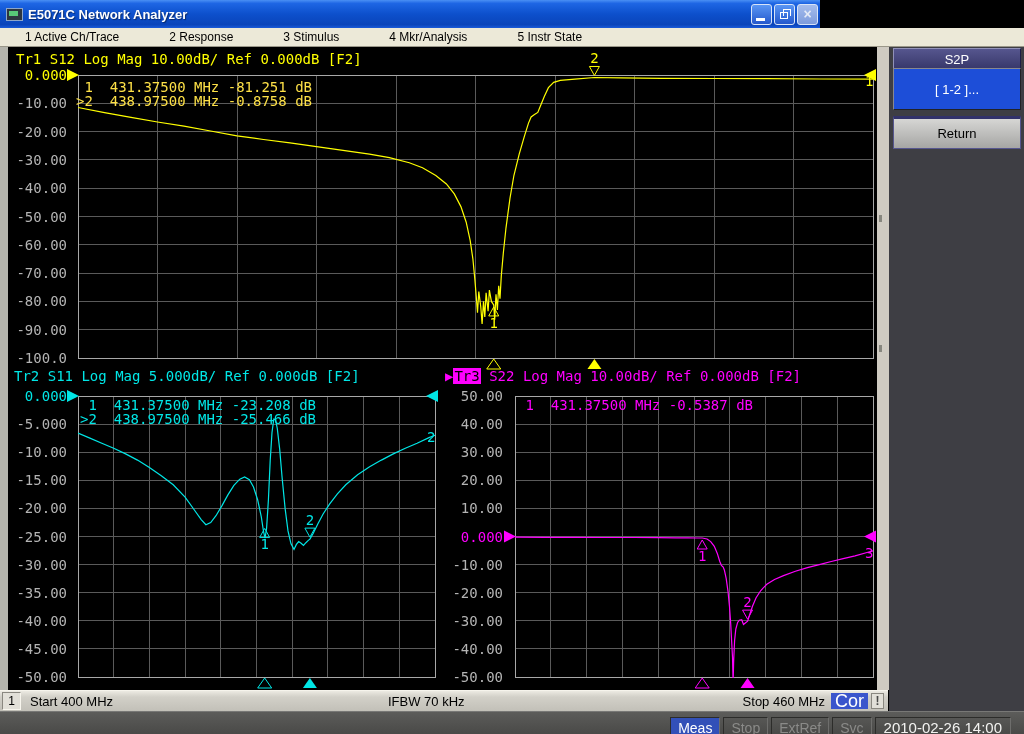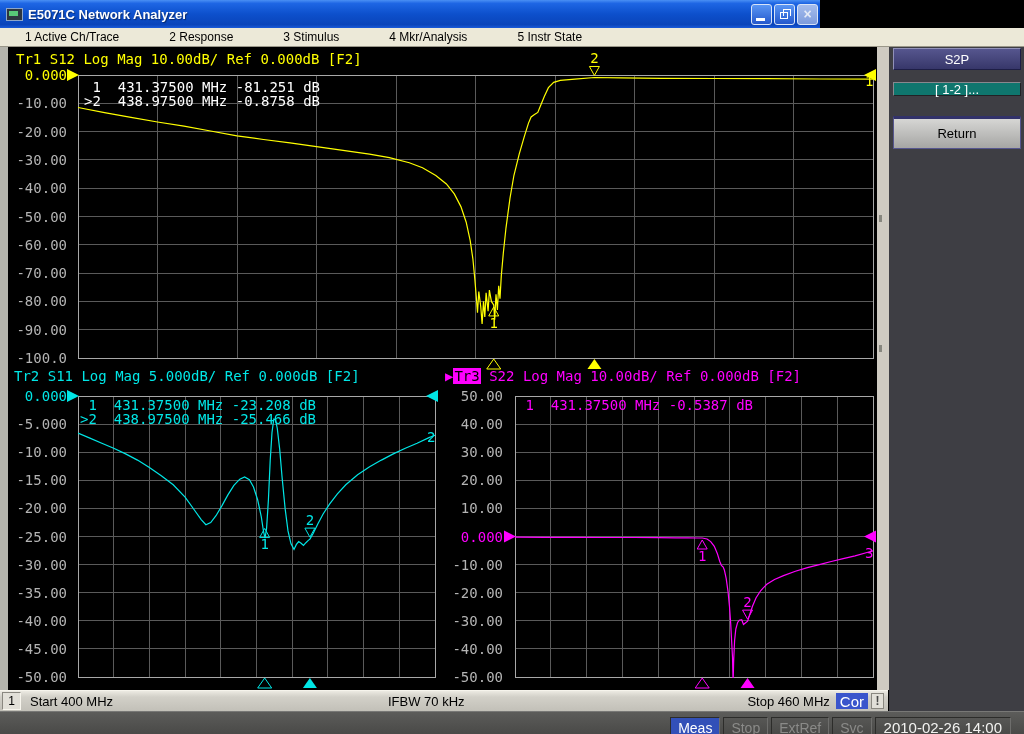--- a/index.html
+++ b/index.html
@@ -22,35 +22,35 @@
   .menuitem{padding:1px 25px;font-size:12px;color:#000}
   
   .left-strip{left:0;top:47px;width:8px;height:643px;background:#b4b4ac}
   .chart-bg{left:8px;top:47px;width:869px;height:643px;background:#000}
   .mid-strip{left:877px;top:47px;width:12px;height:643px;background:#cfcbc2}
   .mid-tick{left:879px;width:3px;height:7px;background:#87877f}
   .sidebar{left:889px;top:47px;width:135px;height:664px;background:#3e3e44}
   
   .softkey{left:893px;width:128px;display:flex;align-items:center;justify-content:center;font-size:13px;box-sizing:border-box}
   .sk-active{top:48px;height:22px;color:#fff;background:linear-gradient(180deg,#56568e,#37376a);border:1px solid;border-color:#9090b8 #1e1e46 #1e1e46 #9090b8}
-  .sk-dark{top:82px;height:14px;color:#fff;background:#0f766e;border:1px solid;border-color:#88888e #222226 #222226 #88888e}
+  .sk-dark{top:68px;height:42px;color:#fff;background:#1d4ed8;border:1px solid;border-color:#88888e #222226 #222226 #88888e}
   .sk-light{top:116px;height:33px;color:#000;background:linear-gradient(180deg,#d6d6d4,#a6a6a4);border:1px solid #56568e;border-top:3px solid #32326a}
   
   .mono{font-family:"DejaVu Sans Mono",monospace;font-size:14px;white-space:pre}
   .trhdr{line-height:16px}
   .inv-name{background:#ff00ff;color:#000;padding:0 1px}
   .readout{line-height:14px}
   svg text{font-family:"DejaVu Sans Mono",monospace;font-size:14px}
   
   .chanbar{left:0;top:690px;width:888px;height:21px;background:linear-gradient(180deg,#eceae2 0%,#d2d0c8 30%,#c2c0b8 100%);border-top:1px solid #f6f4ec;box-sizing:border-box;display:flex;align-items:center;font-size:13px;color:#000}
   .chan-num{margin-left:2px;width:17px;height:16px;background:#e2e0d8;border:1px solid;border-color:#8a8880 #f8f6ee #f8f6ee #8a8880;display:flex;align-items:center;justify-content:center;font-size:12px}
   .chan-start{margin-left:9px}
   .chan-ifbw{position:absolute;left:388px}
   .chan-right{margin-left:auto;display:flex;align-items:center;padding-right:4px}
-  .cor-badge{margin-left:6px;background:#3a55cc;color:#fff;padding:0 4px;height:16px;display:flex;align-items:center;font-size:15px}
+  .cor-badge{margin-left:6px;background:#3a55cc;color:#fff;padding:0 4px;height:16px;display:flex;align-items:center;font-size:18px}
   .alert-badge{margin-left:3px;width:13px;height:16px;background:#e2e0d8;border:1px solid #8a8880;box-sizing:border-box;display:flex;align-items:center;justify-content:center;color:#4a4a48;font-weight:bold;font-size:12px}
   
   .instbar{left:0;top:711px;width:1024px;height:32px;background:linear-gradient(180deg,#5c5c5a,#424240);border-top:1px solid #787876;box-sizing:border-box;display:flex;align-items:center;justify-content:flex-end;padding-right:13px}
   .badge{height:19px;display:flex;align-items:center;padding:0 7px;margin-left:3px;border:1px solid;border-color:#2c2c2a #6e6e6c #6e6e6c #2c2c2a;font-size:14px}
   .badge.on{background:#3250b8;color:#fff}
   .badge.off{color:#8a8a88}
   .badge.dt{color:#f2f2f0;font-size:15px;padding:0 8px}
 </style>
 </head>
 <body>
@@ -227,21 +227,21 @@
       <rect x="515" y="395" width="360" height="283"></rect>
     </clipPath>
   </svg>
 
 <div class="abs mono trhdr" style="left:16px;top:51px;color:#ffff00"><span></span><span>Tr1</span><span> S12 Log Mag 10.00dB/ Ref 0.000dB [F2]</span></div>
 
 <div class="abs mono trhdr" style="left:14px;top:368px;color:#00e6e6"><span></span><span>Tr2</span><span> S11 Log Mag 5.000dB/ Ref 0.000dB [F2]</span></div>
 
 <div class="abs mono trhdr" style="left:445px;top:368px;color:#ff00ff"><span>▶</span><span class="inv-name">Tr3</span><span> S22 Log Mag 10.00dB/ Ref 0.000dB [F2]</span></div>
 
-<div class="abs mono readout" style="left:84px;top:80px;color:#ffffff"><div> 1  431.37500 MHz -81.251 dB</div><div>&gt;2  438.97500 MHz -0.8758 dB</div></div>
+<div class="abs mono readout" style="left:76px;top:80px;color:#fde047"><div> 1  431.37500 MHz -81.251 dB</div><div>&gt;2  438.97500 MHz -0.8758 dB</div></div>
 <div class="abs mono readout" style="left:80px;top:398px;color:#00e6e6"><div> 1  431.37500 MHz -23.208 dB</div><div>&gt;2  438.97500 MHz -25.466 dB</div></div>
 <div class="abs mono readout" style="left:517px;top:398px;color:#ff00ff"><div> 1  431.37500 MHz -0.5387 dB</div></div>
 
 <div class="abs chanbar">
   <div class="chan-num">1</div>
   <div class="chan-start">Start 400 MHz</div>
   <div class="chan-ifbw">IFBW 70 kHz</div>
   <div class="chan-right">
     <span>Stop 460 MHz</span>
     <span class="cor-badge">Cor</span>

